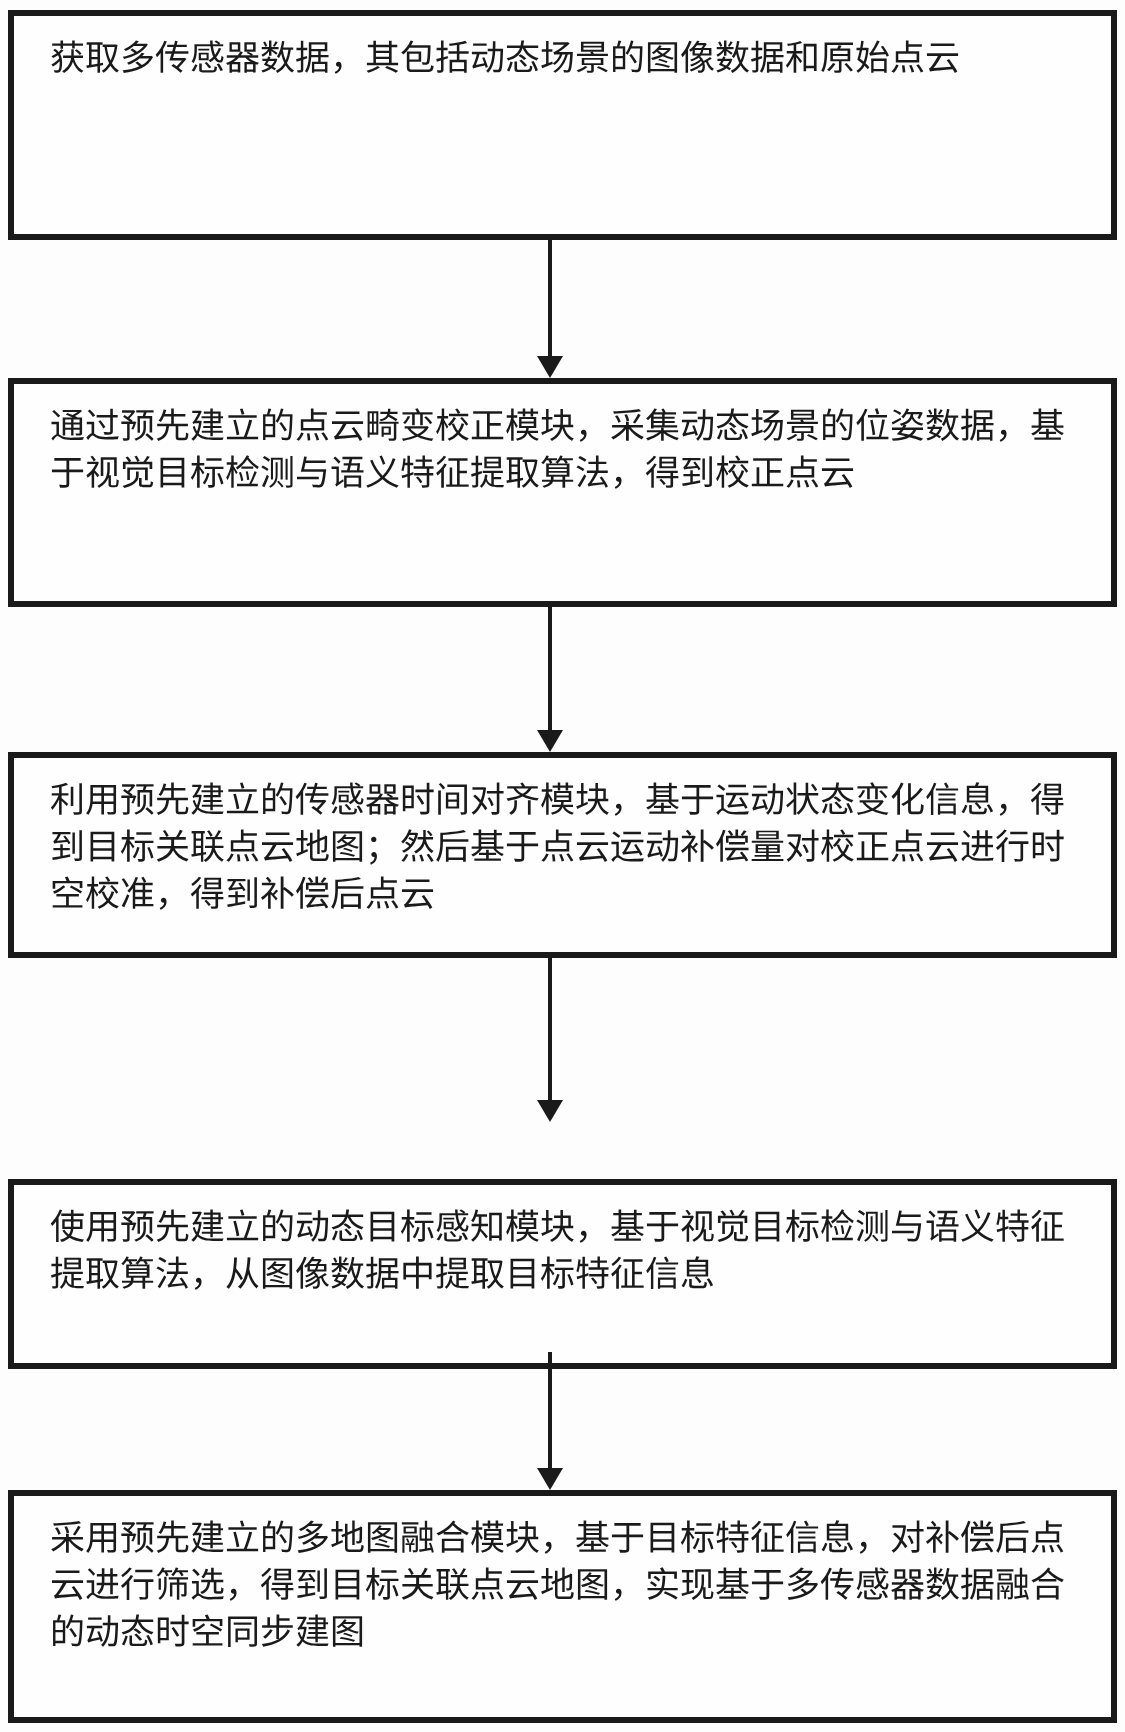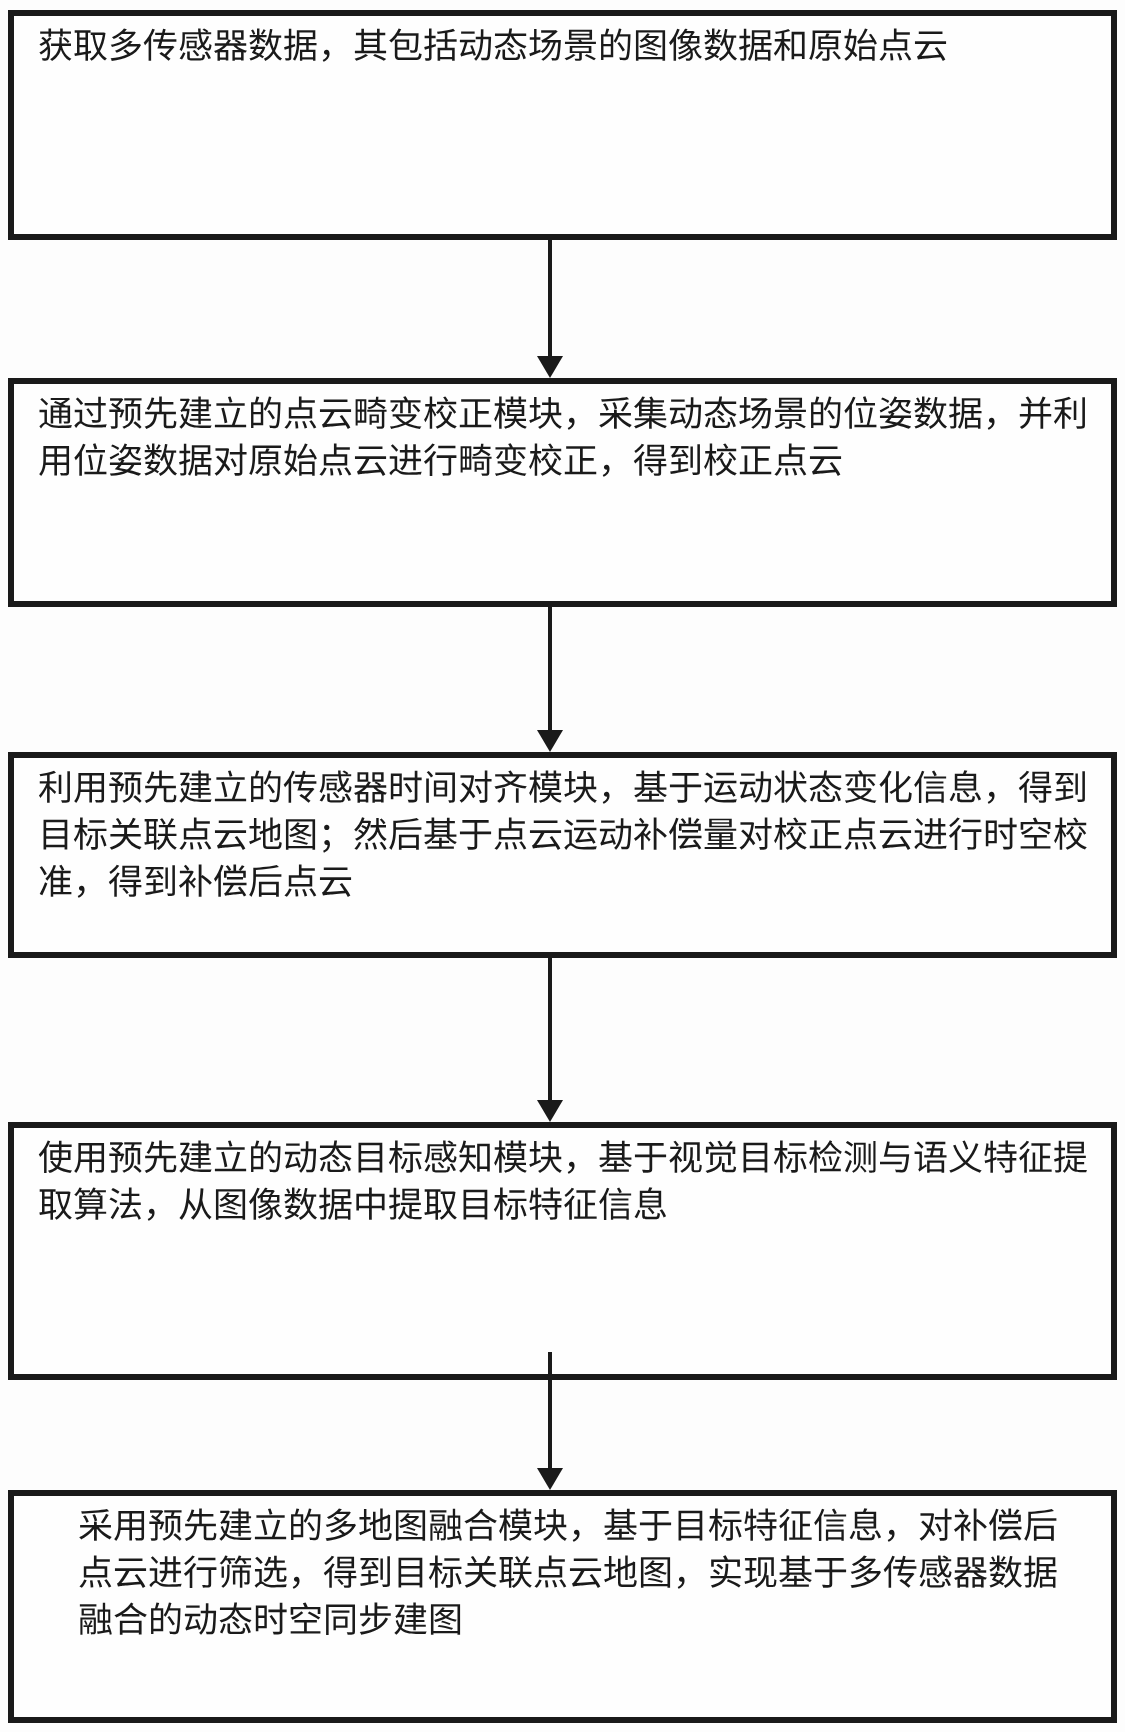--- a/index.html
+++ b/index.html
@@ -17,33 +17,33 @@
   }
   .flow-box {
     position: absolute;
     left: 8px;
     width: 1109px;
     box-sizing: border-box;
     border: 6px solid #1a1a1a;
     background: #fefefe;
   }
   .flow-box p {
-    margin: 0;
+    margin: 12px;
     padding: 7px 23px 0 24px;
     font-size: 35px;
     line-height: 47px;
     color: #1a1a1a;
     text-align: left;
     line-break: strict;
   }
   .b1 { top: 10px;   height: 230px; }
   .b2 { top: 378px;  height: 229px; }
   .b3 { top: 752px;  height: 206px; }
-  .b4 { top: 1122px; height: 258px; }
-  .b5 { top: 1490px; height: 233px; padding-left: 40px; }
+  .b4 { top: 1179px; height: 190px; }
+  .b5 { top: 1490px; height: 233px; }
 
   .flow-arrow {
     position: absolute;
     left: 537px;
     width: 26px;
   }
   .a1 { top: 240px;  height: 138px; }
   .a2 { top: 607px;  height: 145px; }
   .a3 { top: 958px;  height: 164px; }
   .a4 { top: 1352px; height: 138px; }
@@ -74,21 +74,21 @@
   <div class="flow-box b1">
     <p>获取多传感器数据，其包括动态场景的图像数据和原始点云</p>
   </div>
 
   <div class="flow-arrow a1">
     <div class="arrow-line"></div>
     <div class="arrow-head"></div>
   </div>
 
   <div class="flow-box b2">
-    <p>通过预先建立的点云畸变校正模块，采集动态场景的位姿数据，并利用位姿数据对原始点云进行畸变校正，得到校正点云</p>
+    <p>通过预先建立的点云畸变校正模块，采集动态场景的位姿数据，基于视觉目标检测与语义特征提取算法，得到校正点云</p>
   </div>
 
   <div class="flow-arrow a2">
     <div class="arrow-line"></div>
     <div class="arrow-head"></div>
   </div>
 
   <div class="flow-box b3">
     <p>利用预先建立的传感器时间对齐模块，基于运动状态变化信息，得到目标关联点云地图；然后基于点云运动补偿量对校正点云进行时空校准，得到补偿后点云</p>
   </div>

